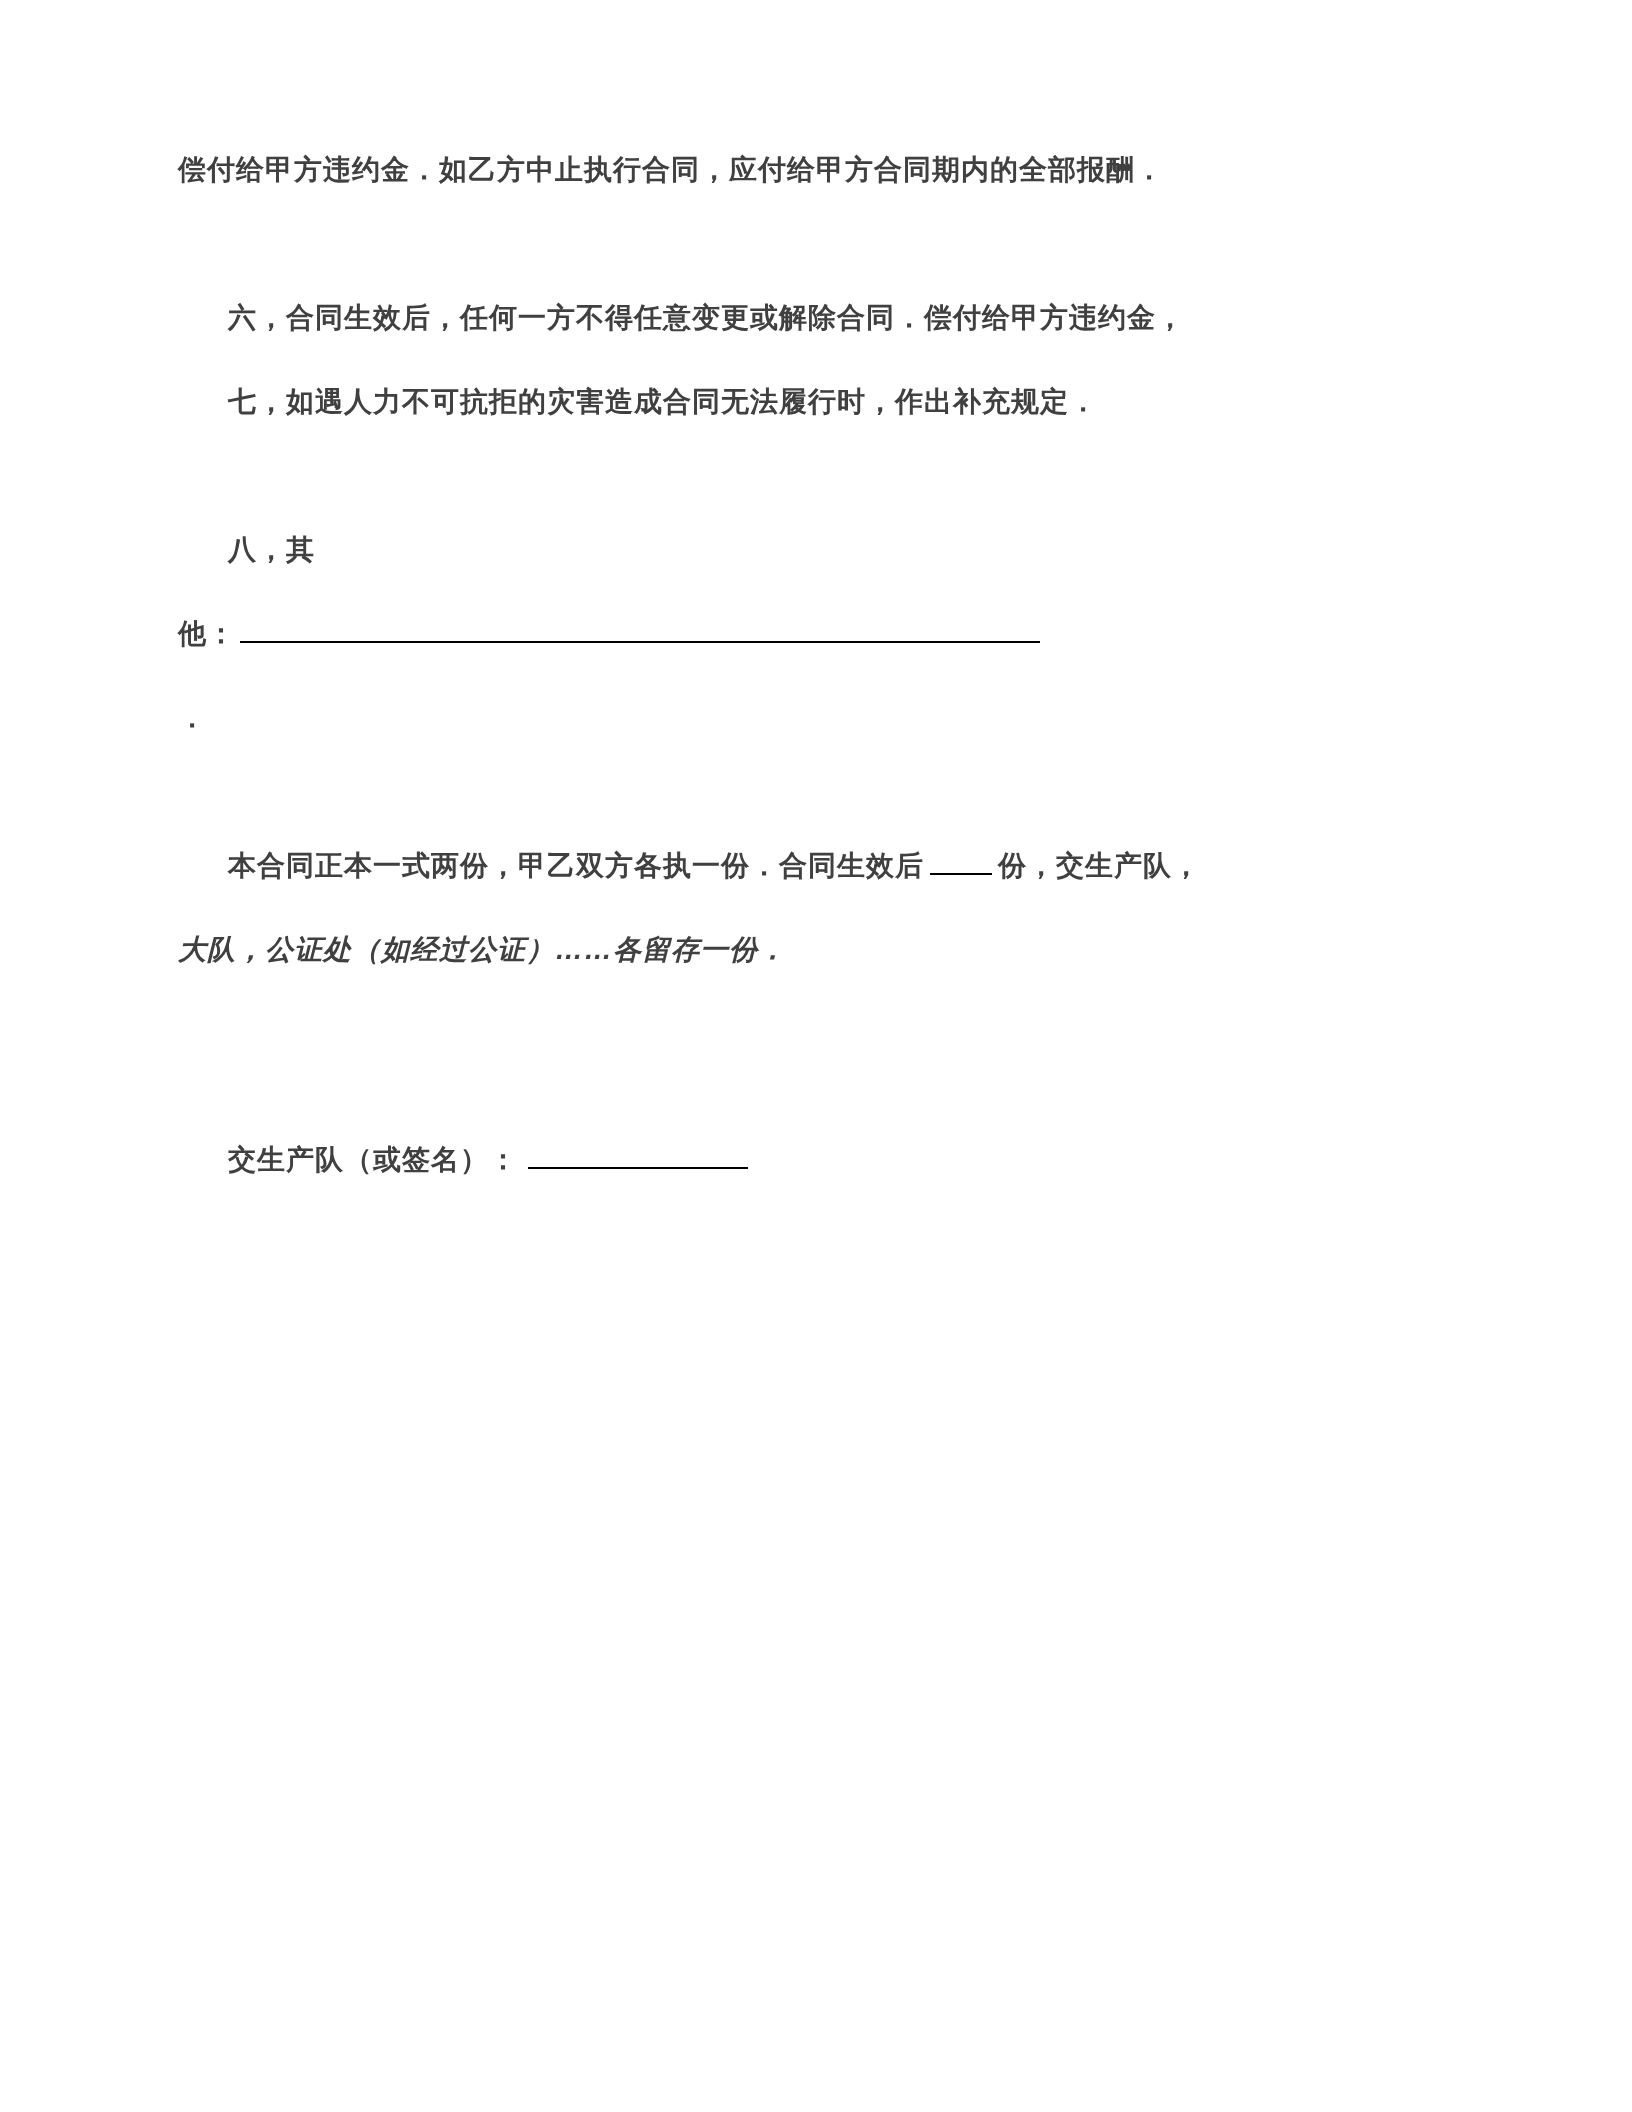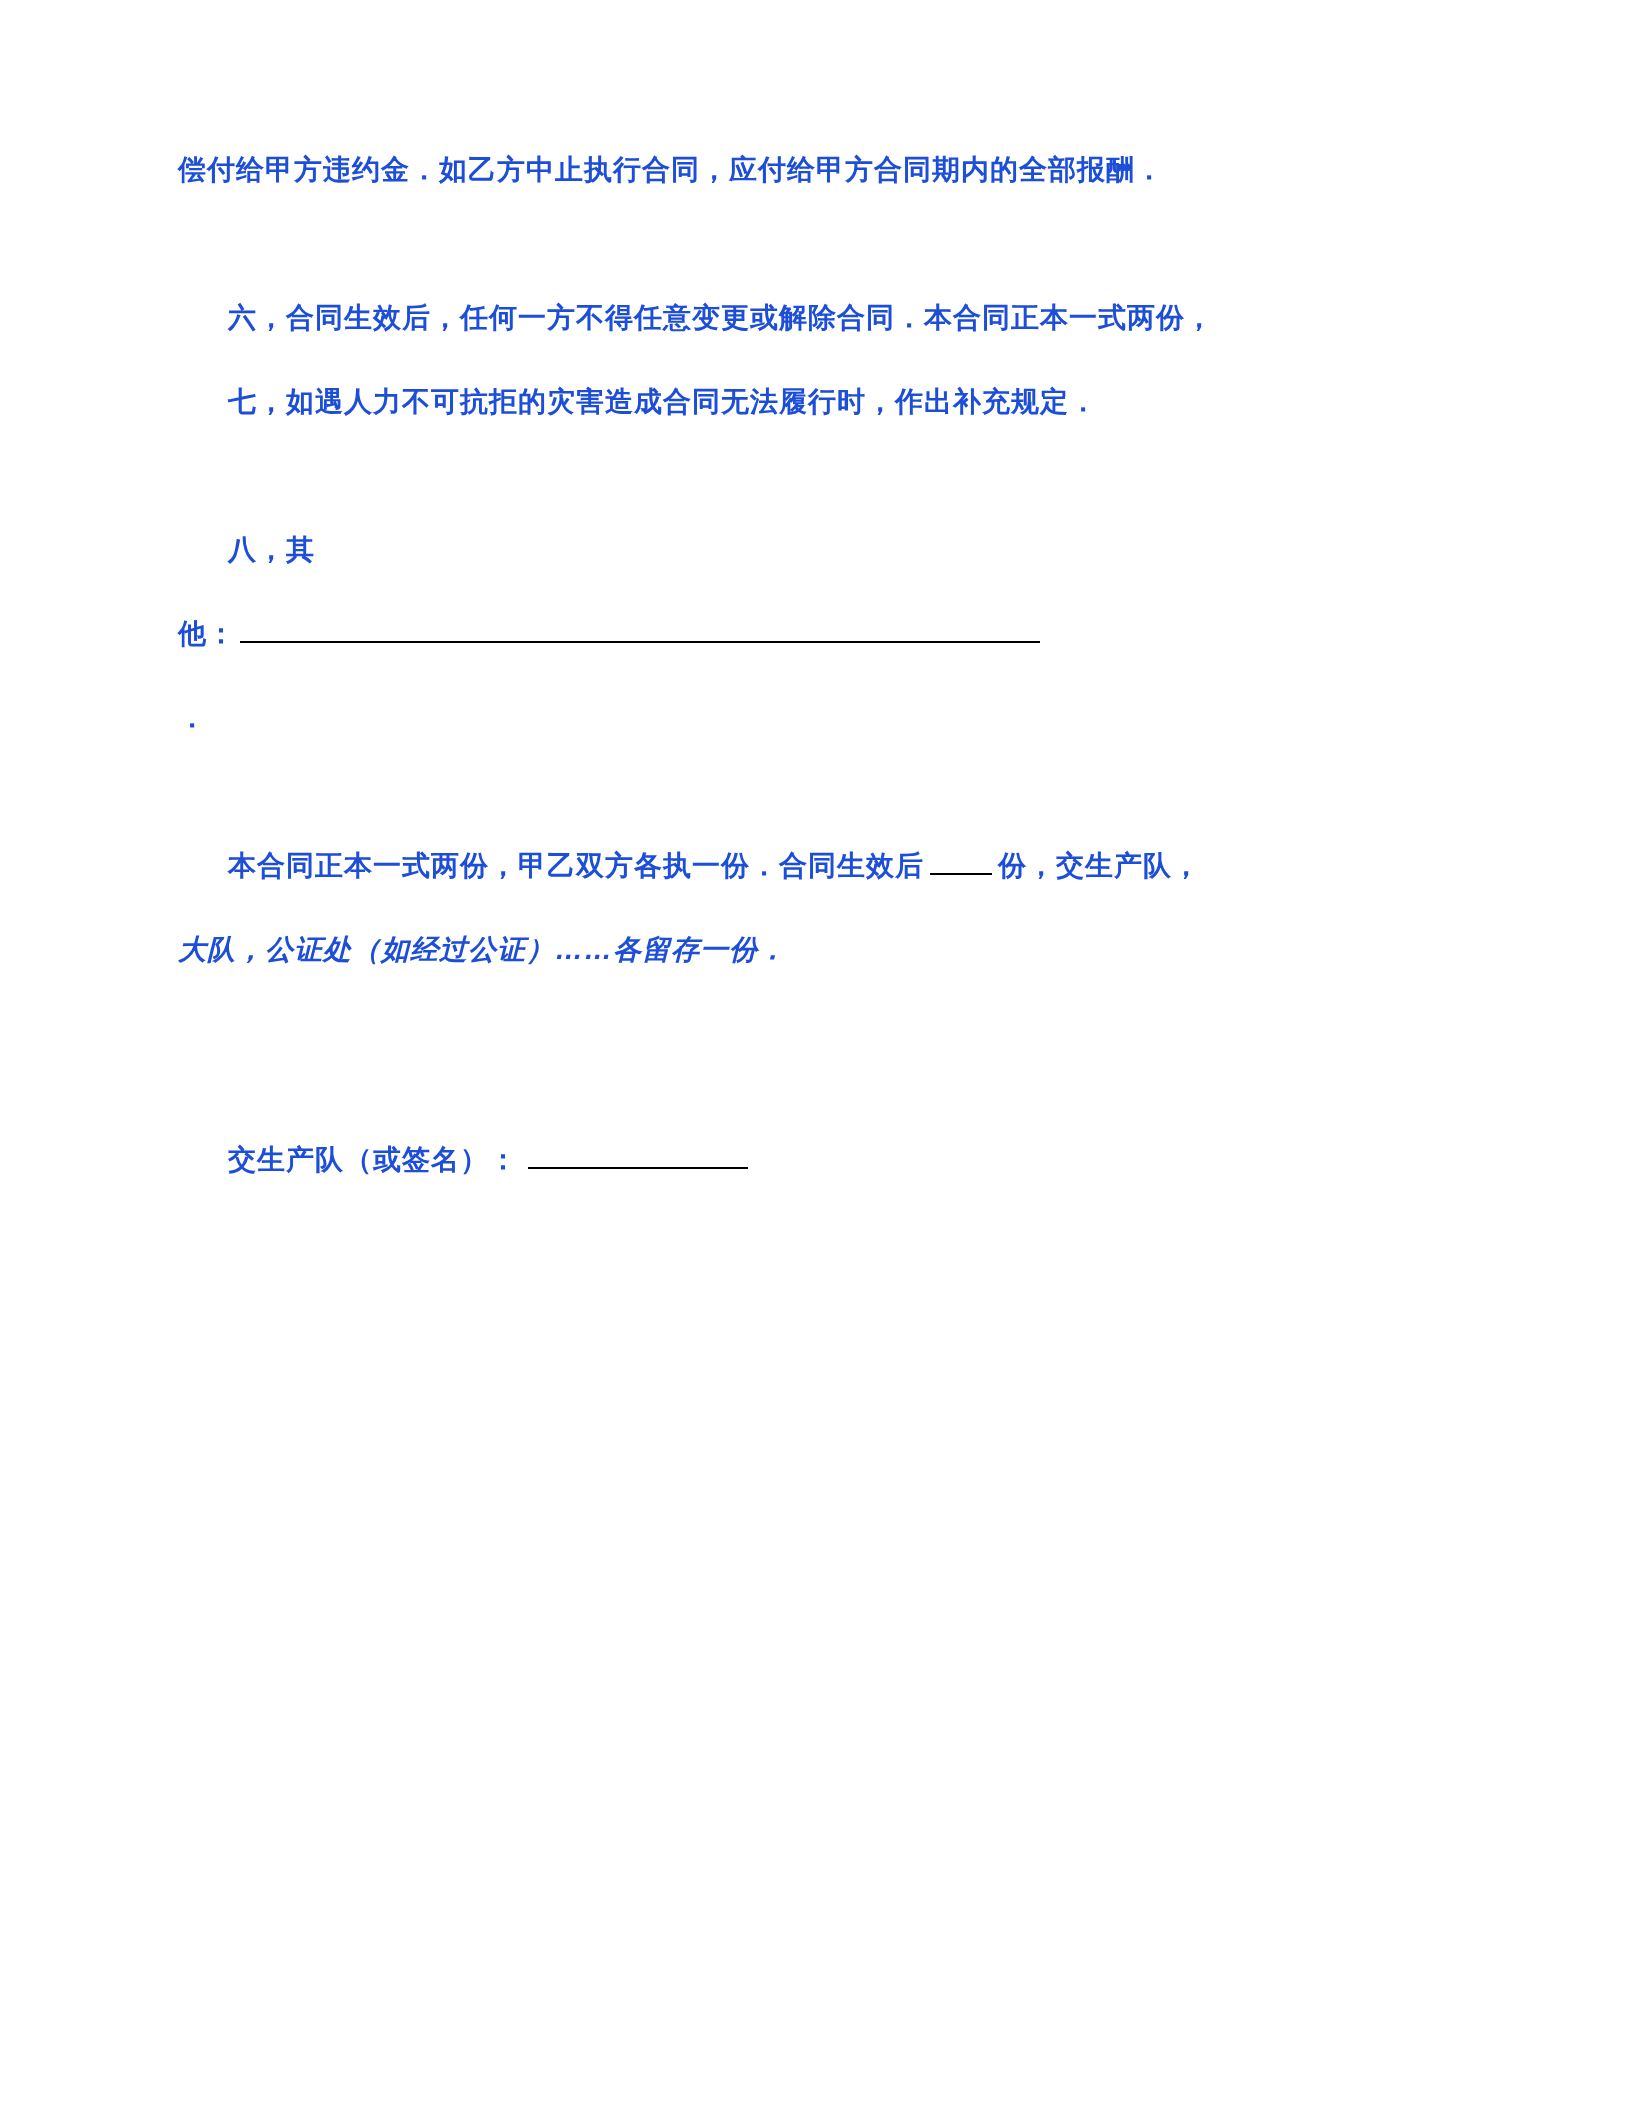--- a/index.html
+++ b/index.html
@@ -5,21 +5,21 @@
   html, body {
     margin: 0;
     padding: 0;
     background: #ffffff;
   }
   .page {
     position: relative;
     width: 1632px;
     height: 2112px;
     background: #ffffff;
-    color: #1d4ed8;
+    color: #404040;
     font-family: "Liberation Sans", "DejaVu Sans", sans-serif;
     font-weight: 700;
     font-size: 28px;
     box-sizing: border-box;
     padding: 128px 140px 0 178px;
     overflow: hidden;
   }
   .line {
     line-height: 84px;
     white-space: nowrap;
@@ -43,21 +43,21 @@
   .blank-short { width: 62px; margin: 0 6px; }
   .blank-med { width: 220px; margin-left: 10px; }
 </style>
 </head>
 <body>
 
 <div class="page">
 
   <div class="line gap-after">偿付给甲方违约金．如乙方中止执行合同，应付给甲方合同期内的全部报酬．</div>
 
-  <div class="line indent">六，合同生效后，任何一方不得任意变更或解除合同．本合同正本一式两份，</div>
+  <div class="line indent">六，合同生效后，任何一方不得任意变更或解除合同．偿付给甲方违约金，</div>
 
 
   <div class="line indent gap-after">七，如遇人力不可抗拒的灾害造成合同无法履行时，作出补充规定．</div>
 
   <div class="line indent">八，其</div>
 
   <div class="line">
     <span>他：</span><span class="blank blank-long"></span>
   </div>
 

